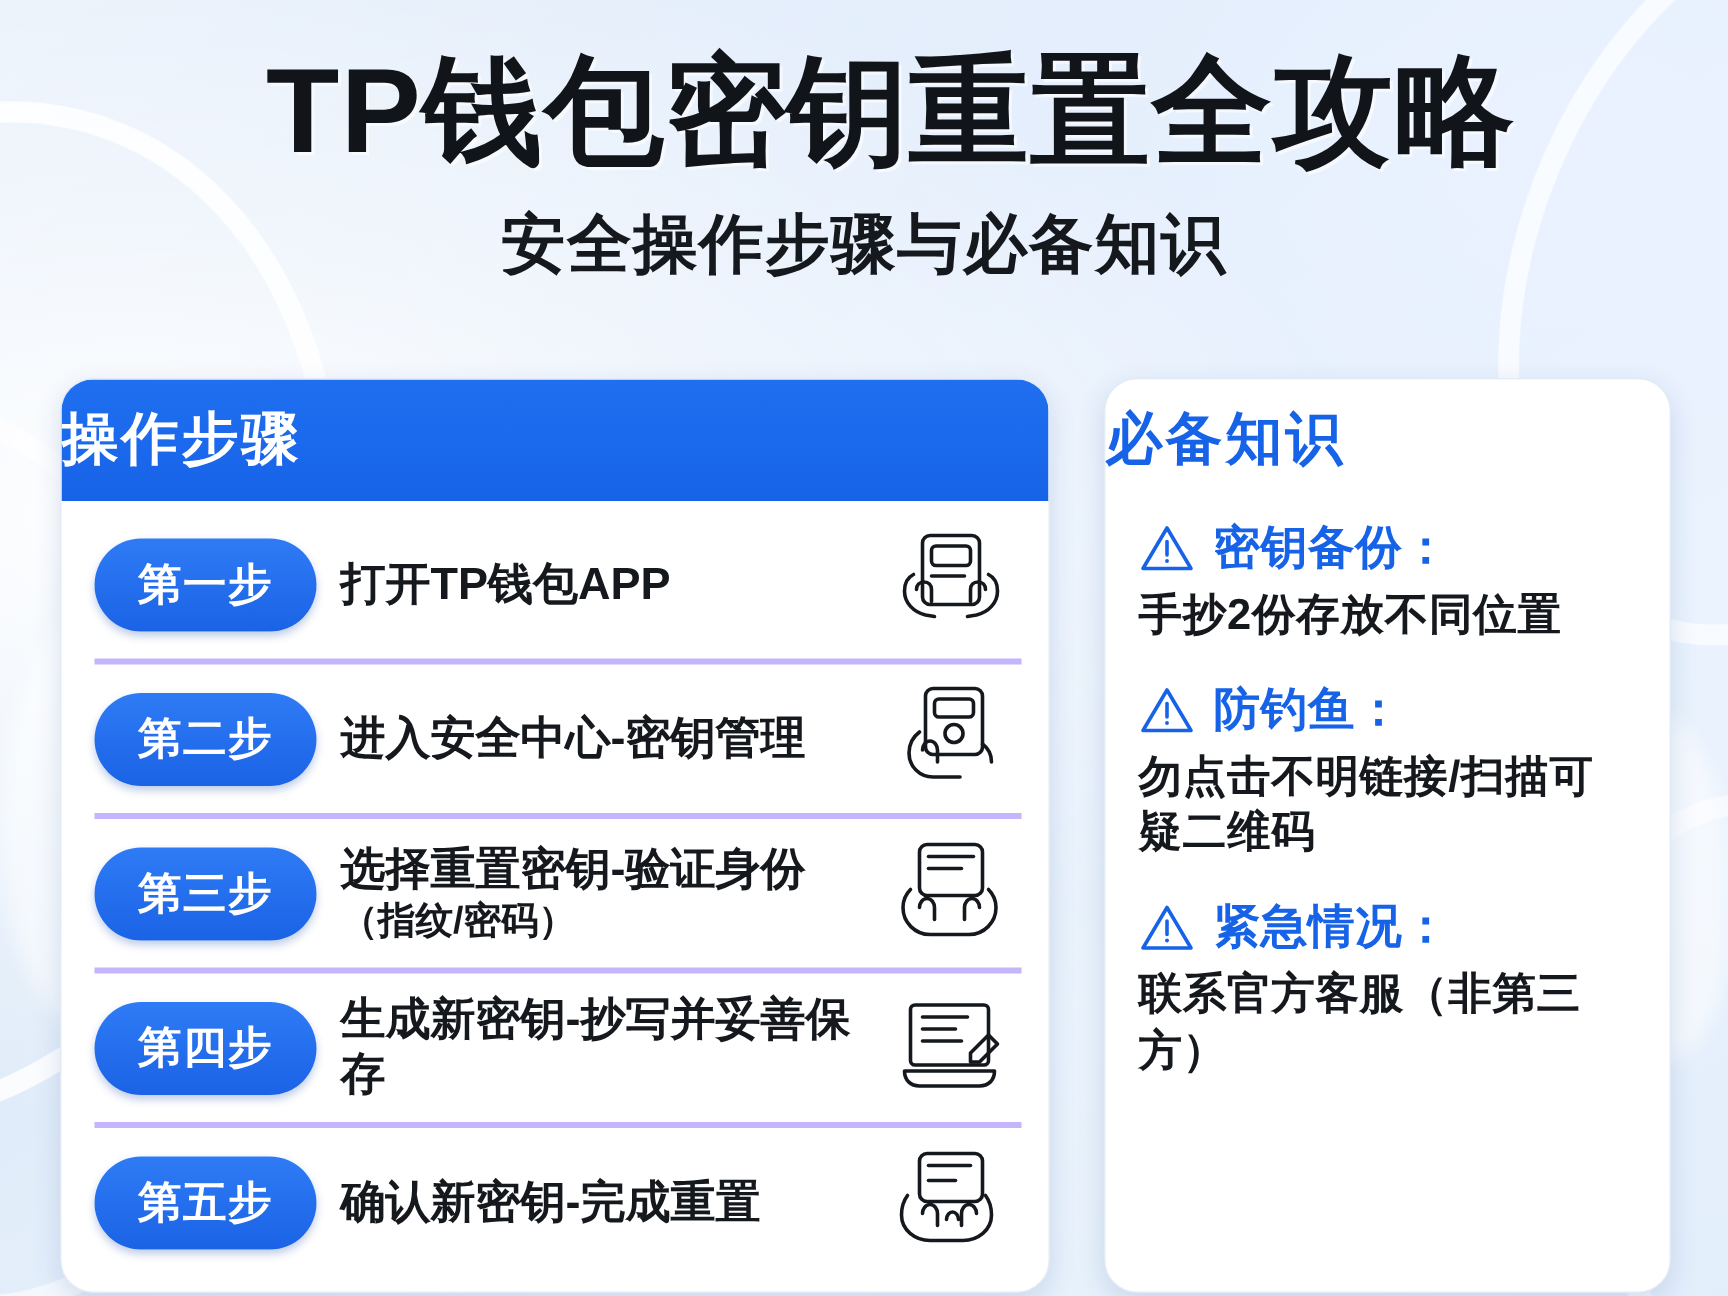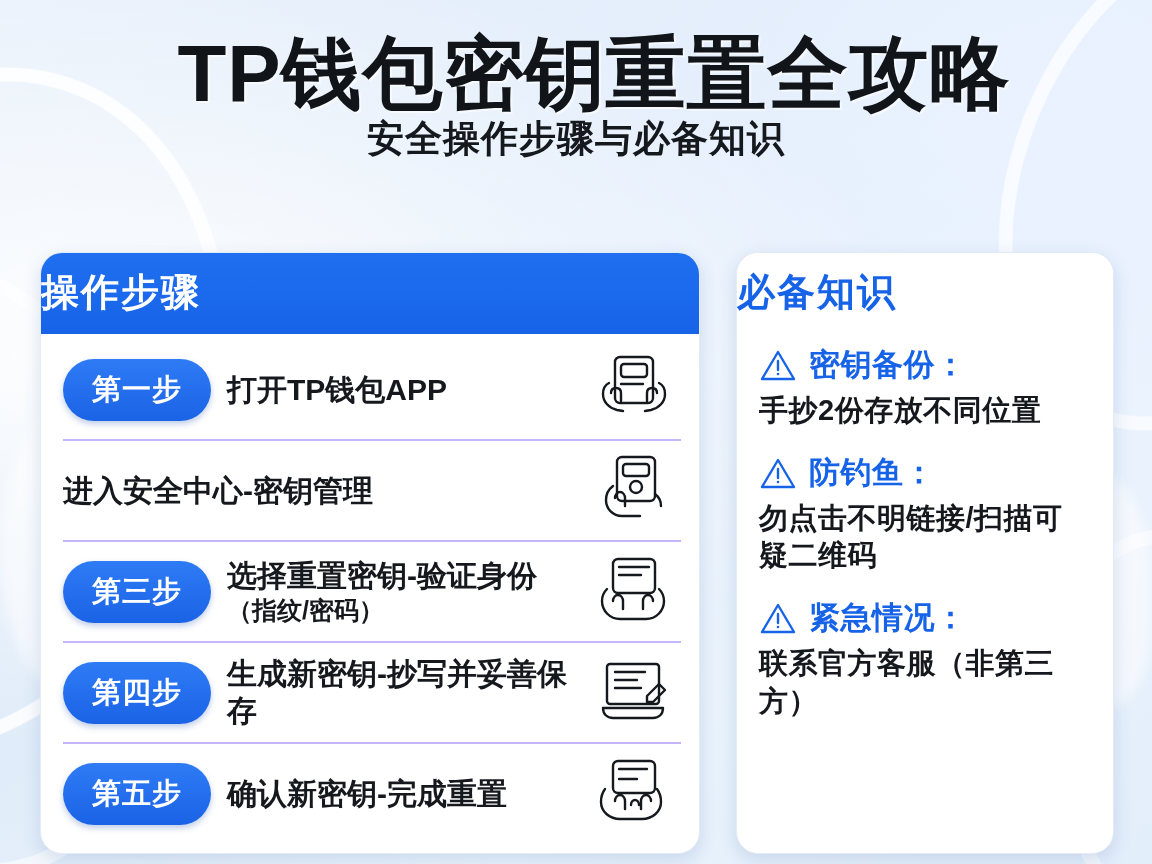--- a/index.html
+++ b/index.html
@@ -45,21 +45,22 @@
     font-size: 80px;
     line-height: 1.0;
     font-weight: bold;
     color: #111418;
     letter-spacing: 1px;
     text-shadow: 2px 2px 0 rgba(255,255,255,0.6);
     font-family: "Liberation Sans", sans-serif;
     margin-left: 36px;
   }
   .subtitle {
-    font-size: 37px;
+    margin-top: 20px;
+    font-size: 43px;
     font-weight: bold;
     color: #15181c;
     letter-spacing: 1px;
   }
 
   
   .columns {
     position: absolute;
     top: 252px;
     left: 40px;
@@ -88,21 +89,21 @@
   .card-head.right { background: #ffffff; color: #1763e8; }
   .card-head.right .ht { color: #1763e8; }
 
   
   .steps { padding: 6px 18px 10px 22px; }
   .step {
     display: flex;
     align-items: center;
     gap: 16px;
     padding: 13px 0 12px;
-    border-bottom: 2px solid #c4b5fd;
+    border-bottom: 4px solid #c4b5fd;
     min-height: 92px;
   }
   .step:last-child { border-bottom: none; justify-content: space-between; }
   .pill {
     flex: 0 0 auto;
     width: 148px;
     height: 62px;
     border-radius: 32px;
     background: linear-gradient(180deg, #2f7bf5 0%, #1a63e6 100%);
     color: #fff;
@@ -191,20 +192,21 @@
               <path d="M36 31h22"></path>
               <path d="M24 30c-4 2-6 6-6 11 0 8 6 14 14 16l6 1"></path>
               <path d="M74 30c4 2 6 6 6 11 0 8-6 14-14 16l-6 1"></path>
               <path d="M26 40c0-3 2-5 5-5s5 2 5 5v8"></path>
               <path d="M72 40c0-3-2-5-5-5s-5 2-5 5v8"></path>
             </svg>
           </div>
         </div>
 
         <div class="step">
+          <div class="pill">第二步</div>
           <div class="step-text">
             <span>进入安全中心-密钥管理</span>
           </div>
           <div class="step-icon">
             <svg viewBox="0 0 96 74" width="96" height="74" fill="none" stroke="#15181c" stroke-width="2.4" stroke-linecap="round" stroke-linejoin="round">
               <rect x="32" y="3" width="38" height="44" rx="5"></rect>
               <rect x="38" y="10" width="26" height="12" rx="3"></rect>
               <circle cx="51" cy="33" r="6"></circle>
               <path d="M28 32c-4 3-7 8-7 14 0 9 7 16 16 16h18"></path>
               <path d="M30 44c0-3 2-6 5-6s5 3 5 6v8"></path>

